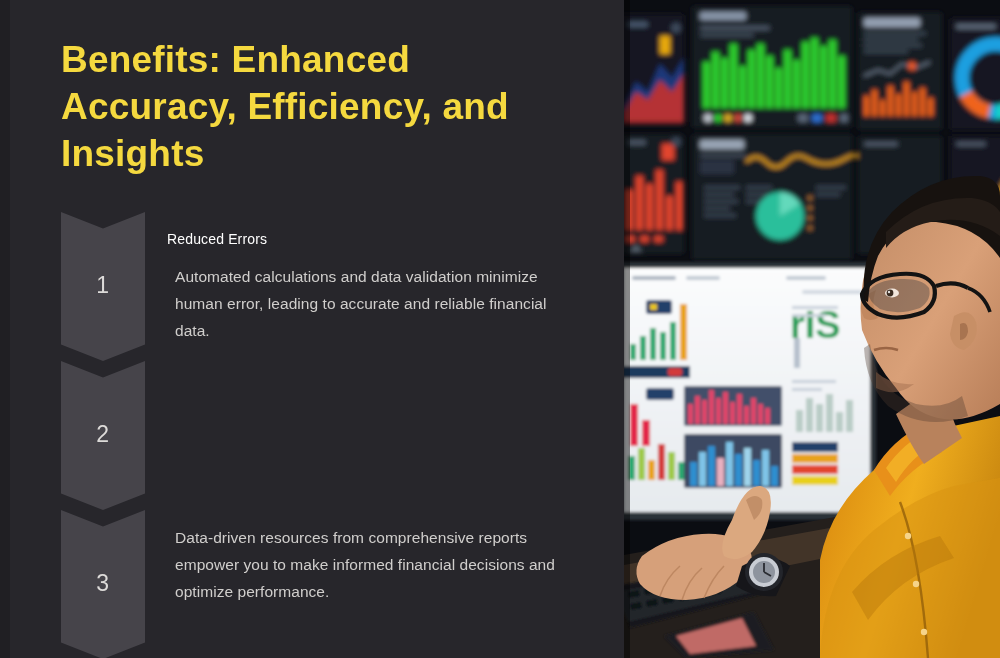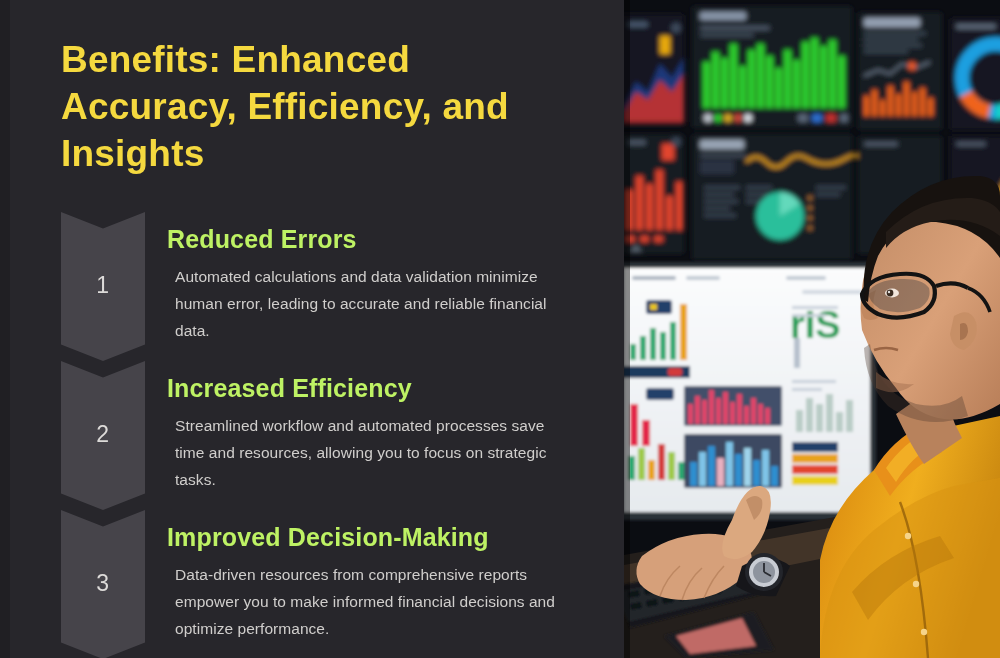--- a/index.html
+++ b/index.html
@@ -38,22 +38,22 @@
   }
   .badge-num {
     font-size:23px; font-weight:400; color:#dddbd9;
     letter-spacing:0.5px; line-height:1;
     padding-bottom:2px;
   }
 
   .benefit-text { position:absolute; left:167px; top:14px; width:410px; }
 
   .benefit-title {
-    font-size:25px; line-height:26px; font-weight:700;
-    color:#bef264; letter-spacing:0.15px;
+    font-size:14px; line-height:26px; font-weight:400;
+    color:#ffffff; letter-spacing:0.15px;
     margin-bottom:11px;
   }
   .benefit-desc {
     font-size:15.5px; line-height:27px; font-weight:400;
     color:#d0cecc; letter-spacing:0.05px;margin-left:8px;
   }
 
   
   .photo { position:absolute; left:624px; top:0; width:376px; height:658px; overflow:hidden; background:#0c0d11; }
   .photo svg { display:block; width:376px; height:658px; }
@@ -78,32 +78,27 @@
         <div class="benefit-text">
           <div class="benefit-title">Reduced Errors</div>
           <div class="benefit-desc">Automated calculations and data validation minimize human error, leading to accurate and reliable financial data.</div>
         </div>
       </div>
 
       <div class="benefit-row">
         <div class="badge">
           <span class="badge-num">2</span>
         </div>
-        <div class="benefit-text">
-          <div class="benefit-title">Increased Efficiency</div>
-          <div class="benefit-desc">Streamlined workflow and automated processes save time and resources, allowing you to focus on strategic tasks.</div>
-        </div>
       </div>
 
       <div class="benefit-row">
         <div class="badge">
           <span class="badge-num">3</span>
         </div>
         <div class="benefit-text">
-          <div class="benefit-title">Improved Decision-Making</div>
           <div class="benefit-desc">Data-driven resources from comprehensive reports empower you to make informed financial decisions and optimize performance.</div>
         </div>
       </div>
 
     </div>
   </div>
 
   <div class="photo">
     <svg viewBox="0 0 376 658" xmlns="http://www.w3.org/2000/svg">
       <defs>

